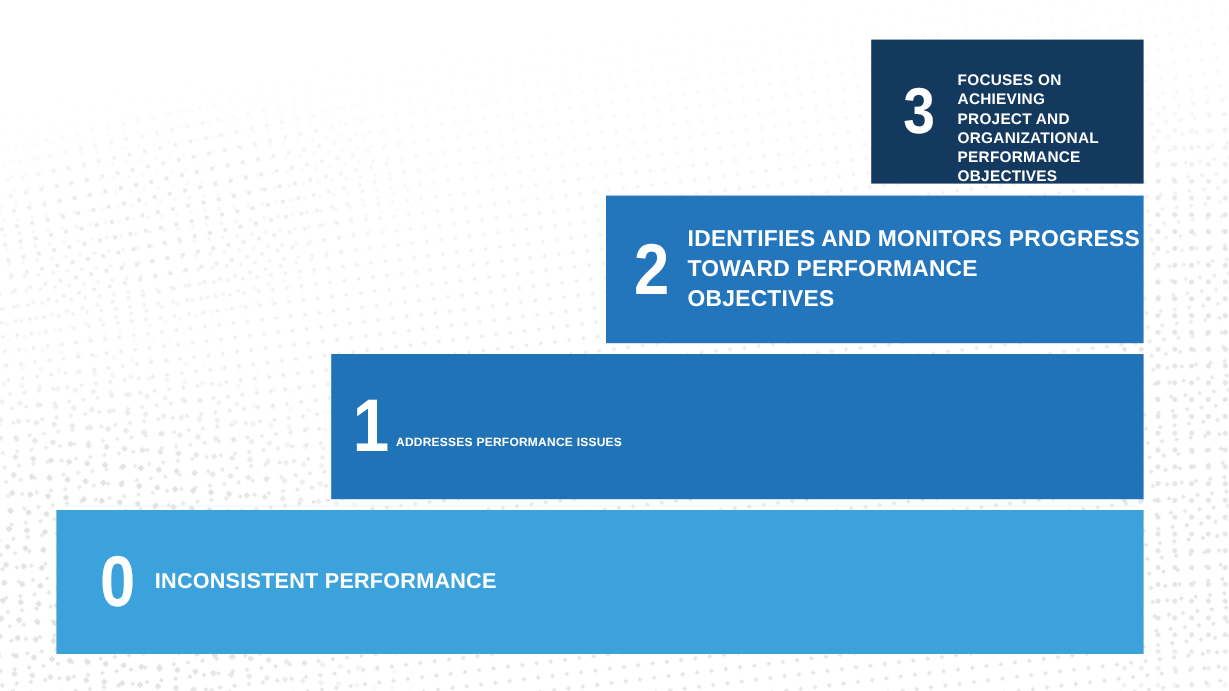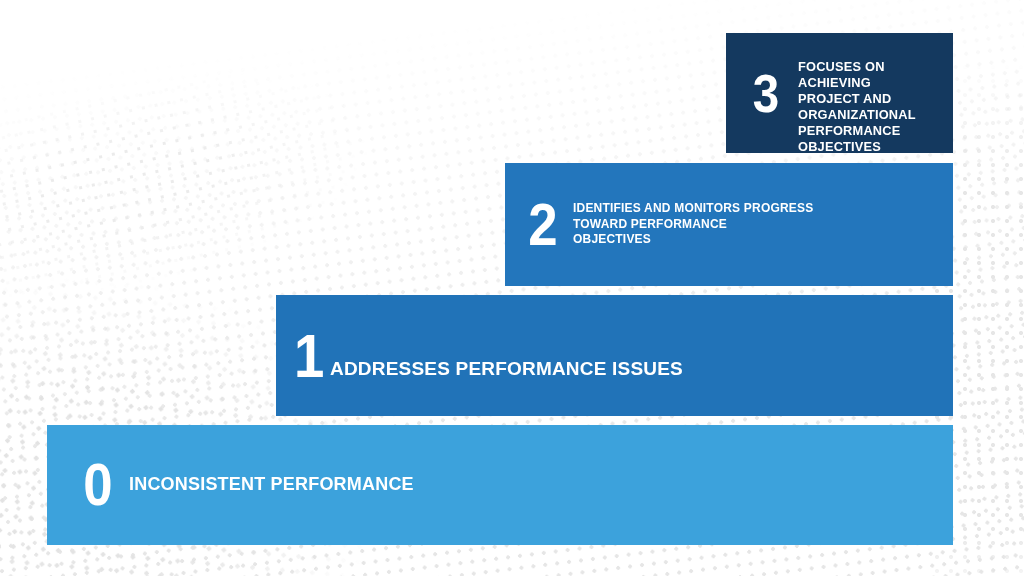--- a/index.html
+++ b/index.html
@@ -70,25 +70,25 @@
     white-space: pre-line;
     letter-spacing: 0.2px;
   }
 
   .bar-0 { left: 47px;  top: 425px; width: 906px; height: 120px; background: #3CA2DC; padding-left: 26px; }
   .bar-0 .num { width: 50px; margin-right: 6px; font-size: 60px; }
   .bar-0 .label { font-size: 18px; line-height: 1.3; }
 
   .bar-1 { left: 276px; top: 295px; width: 677px; height: 121px; background: #2173B8; padding-left: 16px; }
   .bar-1 .num { width: 32px; margin-right: 6px; font-size: 62px; }
-  .bar-1 .label { font-size: 19px; line-height: 1.3; margin-top: 28px; }
+  .bar-1 .label { font-size: 10px; line-height: 1.3; margin-top: 28px; }
 
   .bar-2 { left: 505px; top: 163px; width: 448px; height: 123px; background: #2376BC; padding-left: 18px; }
   .bar-2 .num { width: 40px; margin-right: 10px; font-size: 60px; }
-  .bar-2 .label { font-size: 12px; line-height: 1.32; }
+  .bar-2 .label { font-size: 19px; line-height: 1.32; }
 
   .bar-3 { left: 726px; top: 33px;  width: 227px; height: 120px; background: #14395F; padding-left: 22px; }
   .bar-3 .num { width: 36px; margin-right: 14px; font-size: 54px; }
   .bar-3 .label { font-size: 12.8px; line-height: 1.25; margin-top: 28px; }
 </style>
 </head>
 <body>
 
 <div class="stage">
 

